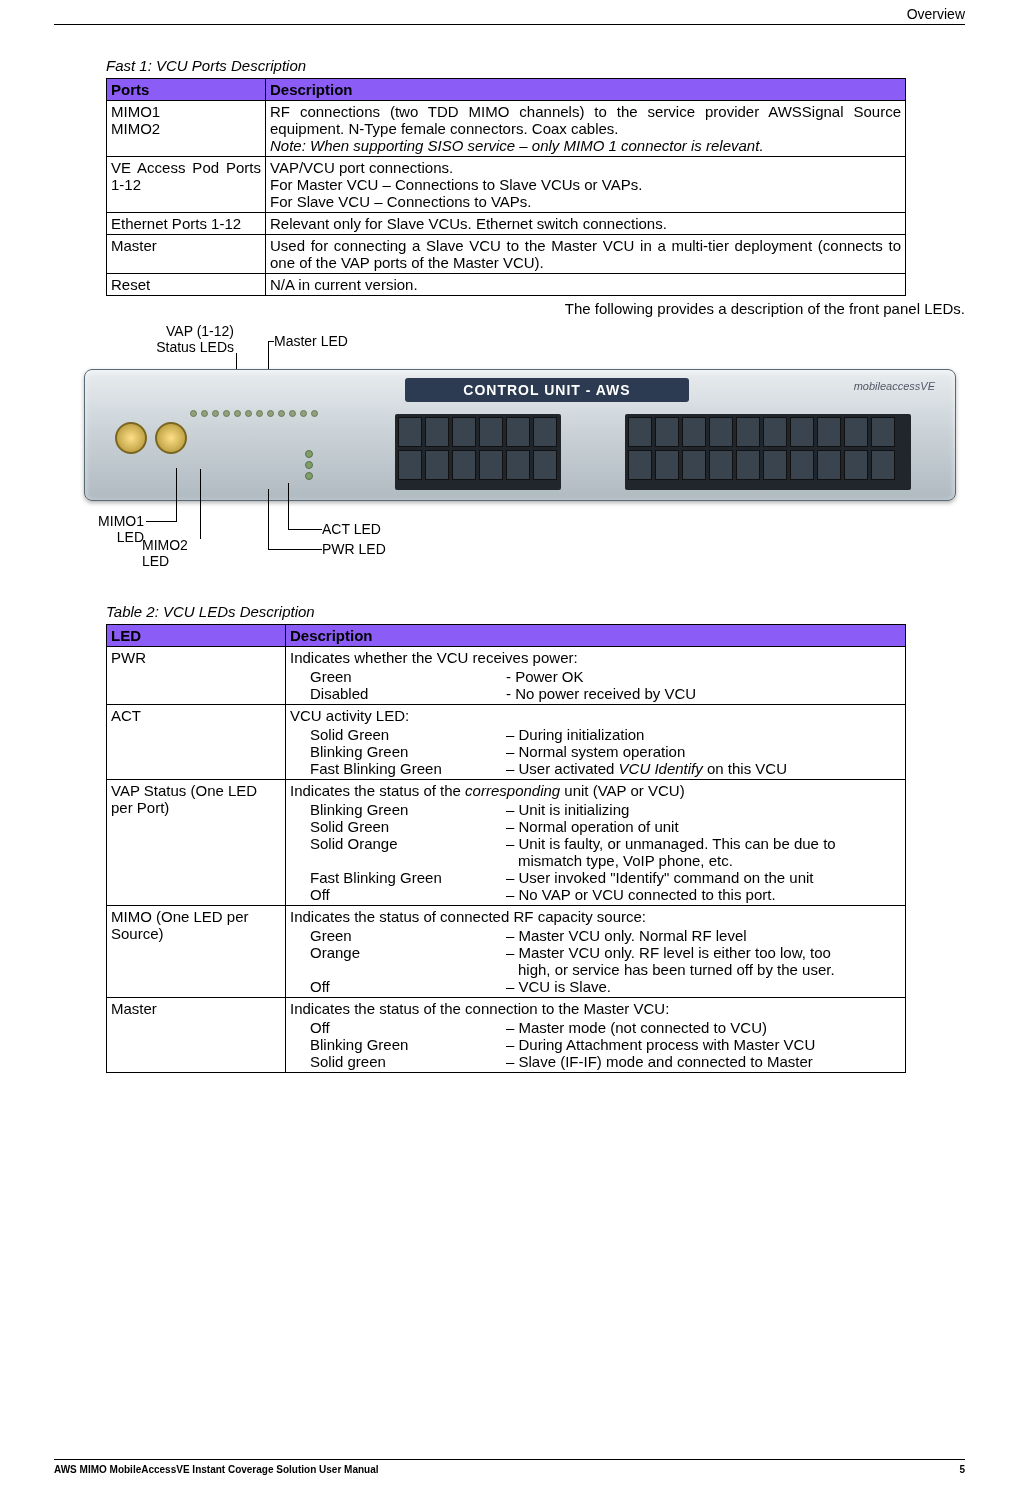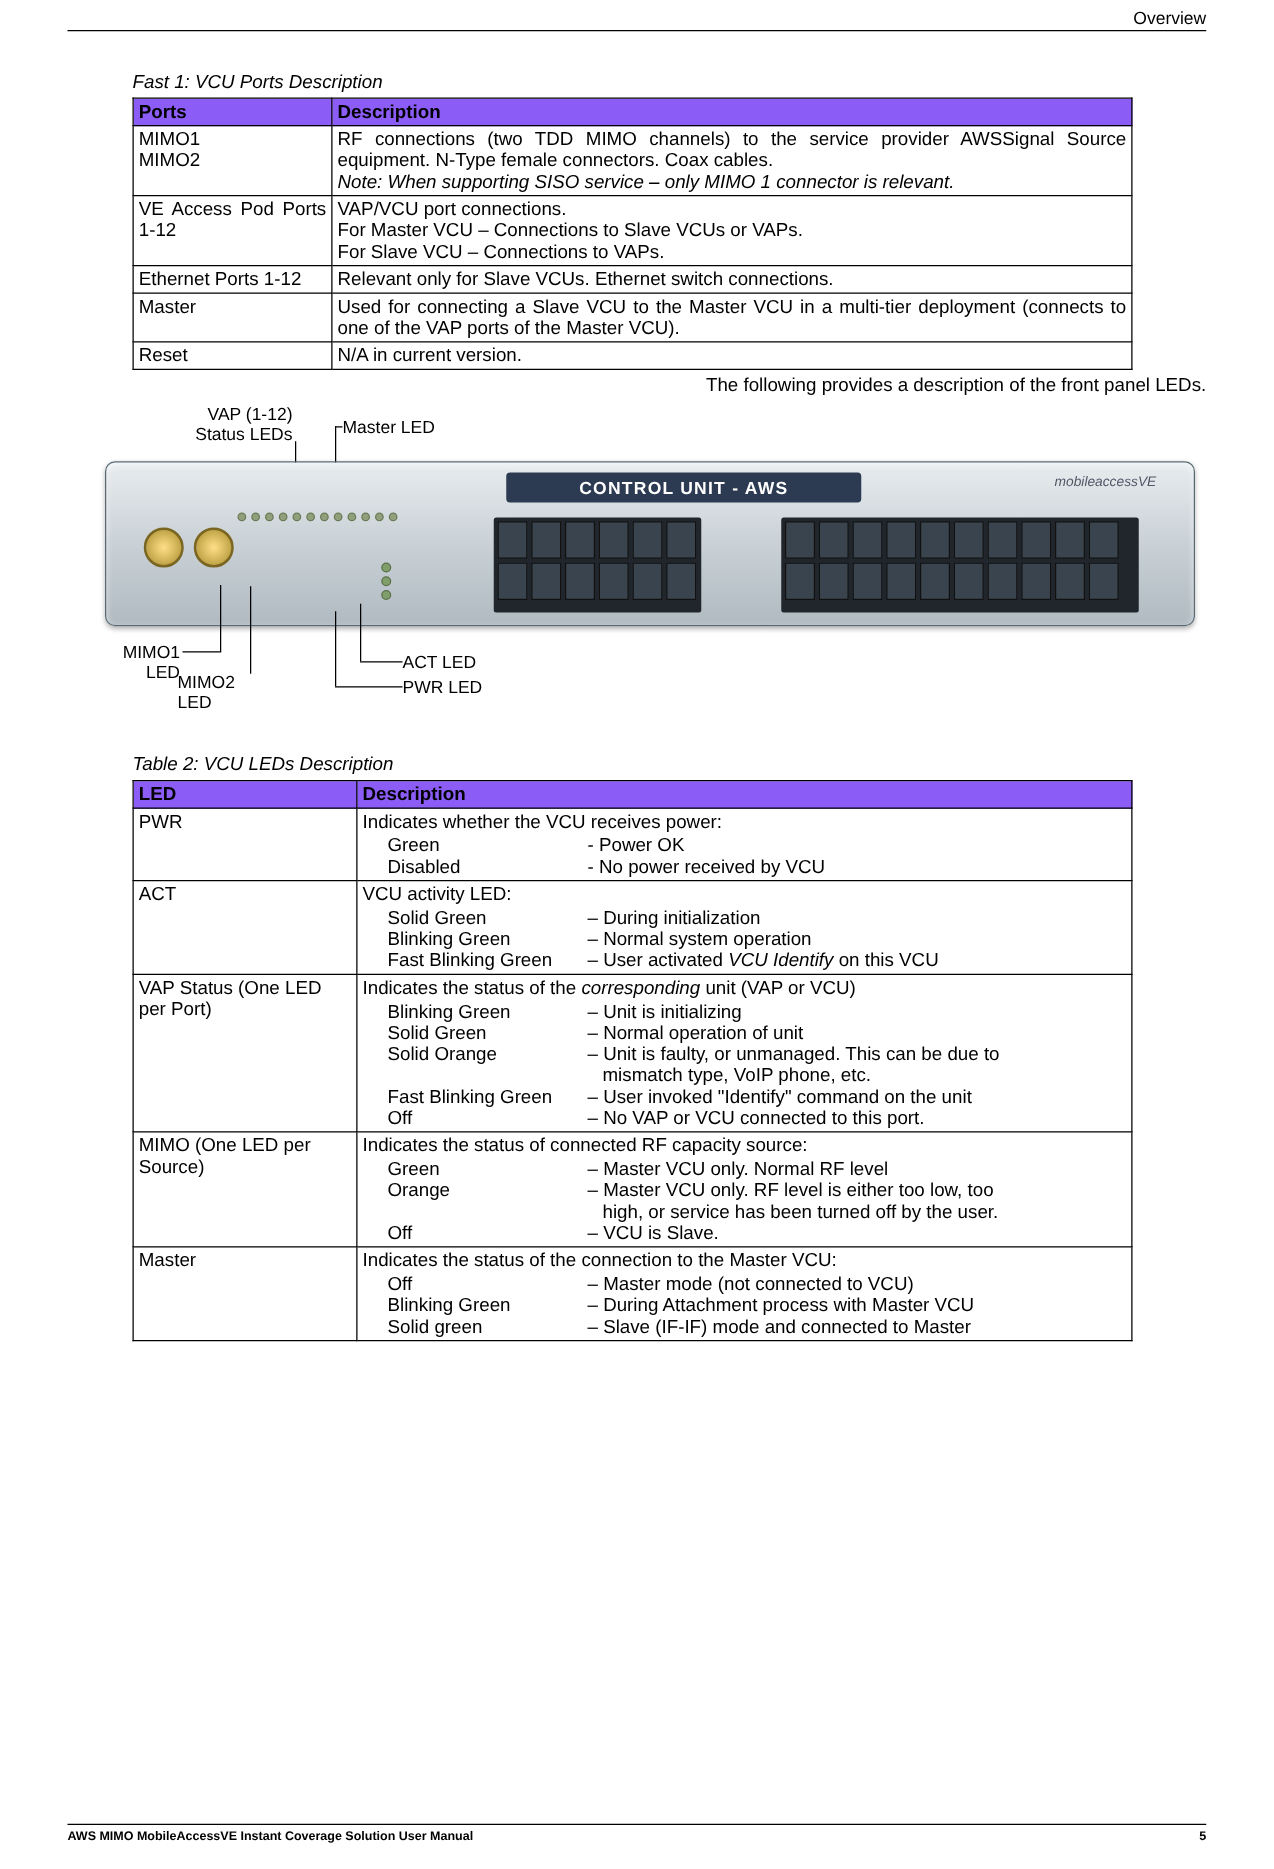--- a/index.html
+++ b/index.html
@@ -42,21 +42,21 @@
     padding: 2px 4px;
     text-align: left;
   }
   table.port-table th, table.led-table th {
     background: #8b5cf6;
     font-weight: bold;
   }
   table.port-table .col-ports { width: 150px; }
   table.led-table .col-led { width: 170px; }
   .desc-intro { margin-bottom: 2px; }
-  .status-row { display: flex; }
+  .status-row { display: flex; gap: 36px; }
   .status-key { width: 160px; padding-left: 20px; }
   .status-val { flex: 1; }
   .status-val-indent { padding-left: 12px; }
   .italic { font-style: italic; }
   .body-text {
     font-size: 15px;
     margin: 4px 0 4px 52px;
     text-align: right;
   }
 
@@ -98,21 +98,21 @@
     color: #fff;
     font-weight: bold;
     font-size: 14px;
     text-align: center;
     line-height: 24px;
     letter-spacing: 1px;
     font-family: Arial, sans-serif;
   }
   .device-logo {
     position: absolute;
-    top: 10px; right: 30px;
+    top: 10px; right: 20px;
     font-size: 11px;
     color: #556;
     font-style: italic;
   }
   .vap-leds {
     position: absolute;
     top: 40px; left: 105px;
     display: flex;
     gap: 4px;
   }

